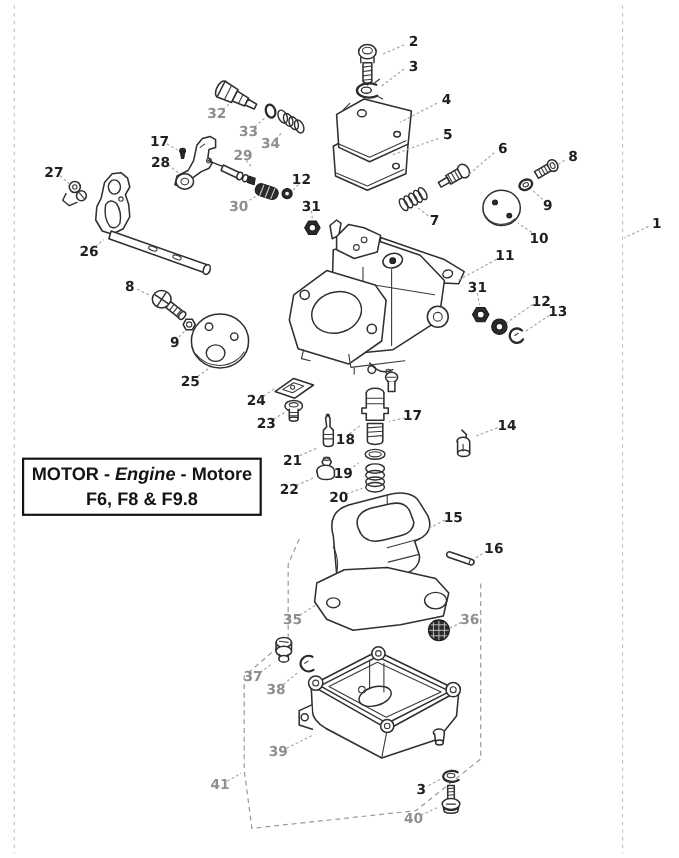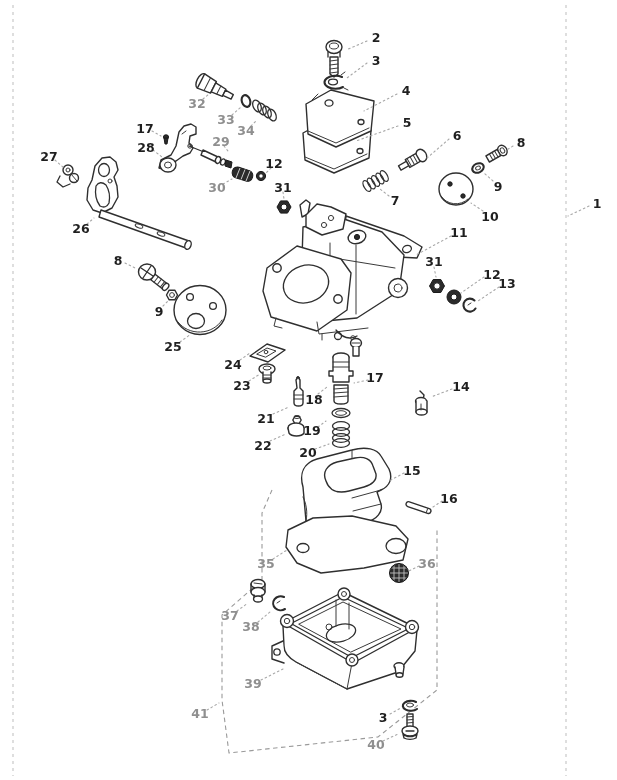--- a/index.html
+++ b/index.html
@@ -533,14 +533,18 @@
         <text x="253" y="687.5" class="plabel faded">39</text>
         <line x1="207" y1="710" x2="219" y2="703" class="leader"></line>
         <text x="200" y="717.5" class="plabel faded">41</text>
         <line x1="390" y1="714" x2="401" y2="708" class="leader"></line>
         <text x="383" y="721.5" class="plabel dark">3</text>
         <line x1="383" y1="741" x2="398" y2="734" class="leader"></line>
         <text x="376" y="748.5" class="plabel faded">40</text>
       </g>
 </svg>
 
-
+<div class="title-box">
+  <div class="l1"><span>MOTOR - </span><em>Engine</em><span> - Motore</span></div>
+  <div class="l2">F6, F8 &amp; F9.8</div>
 </div>
 
+</div>
+
 </body></html>

